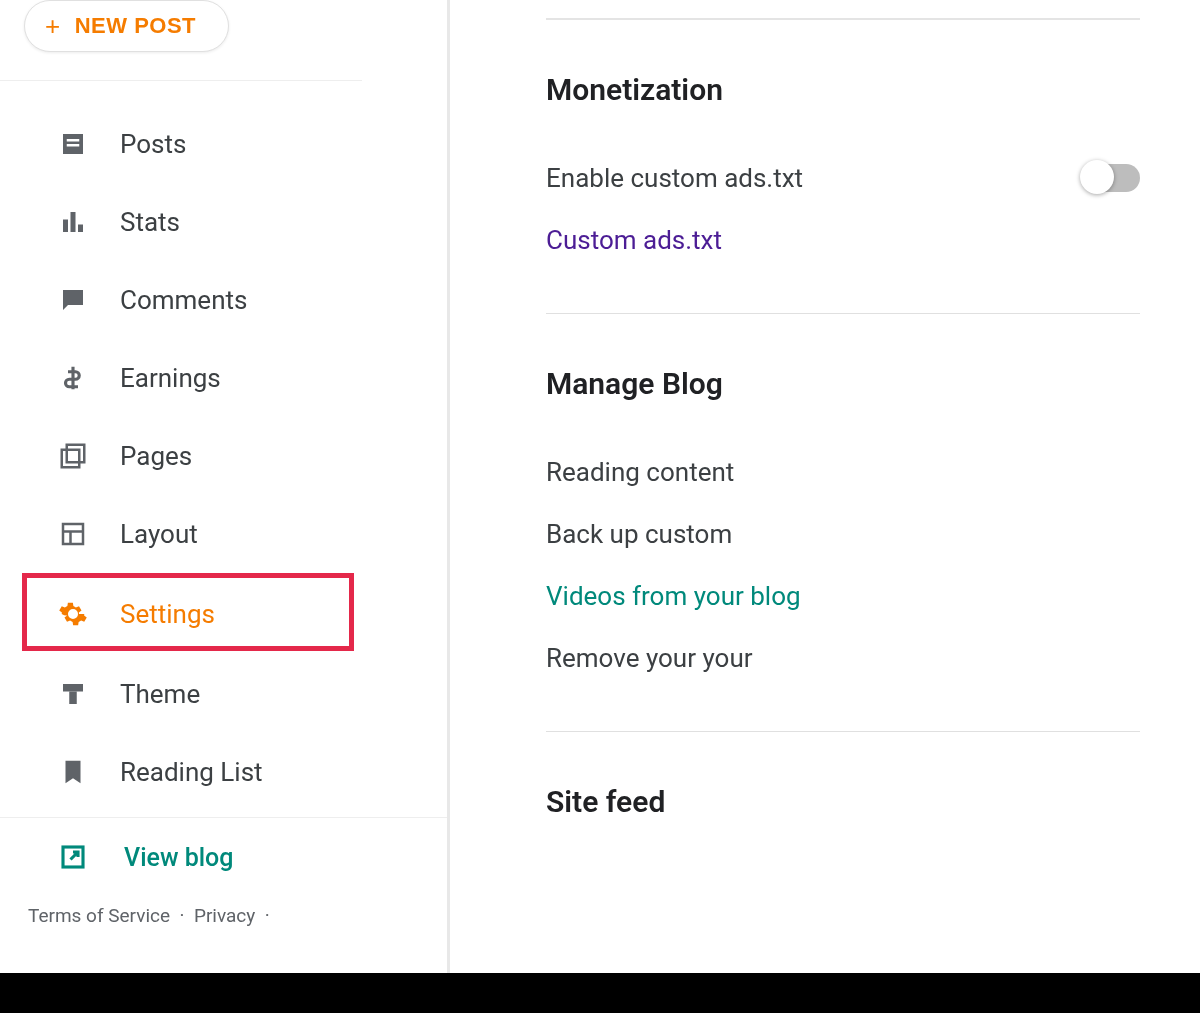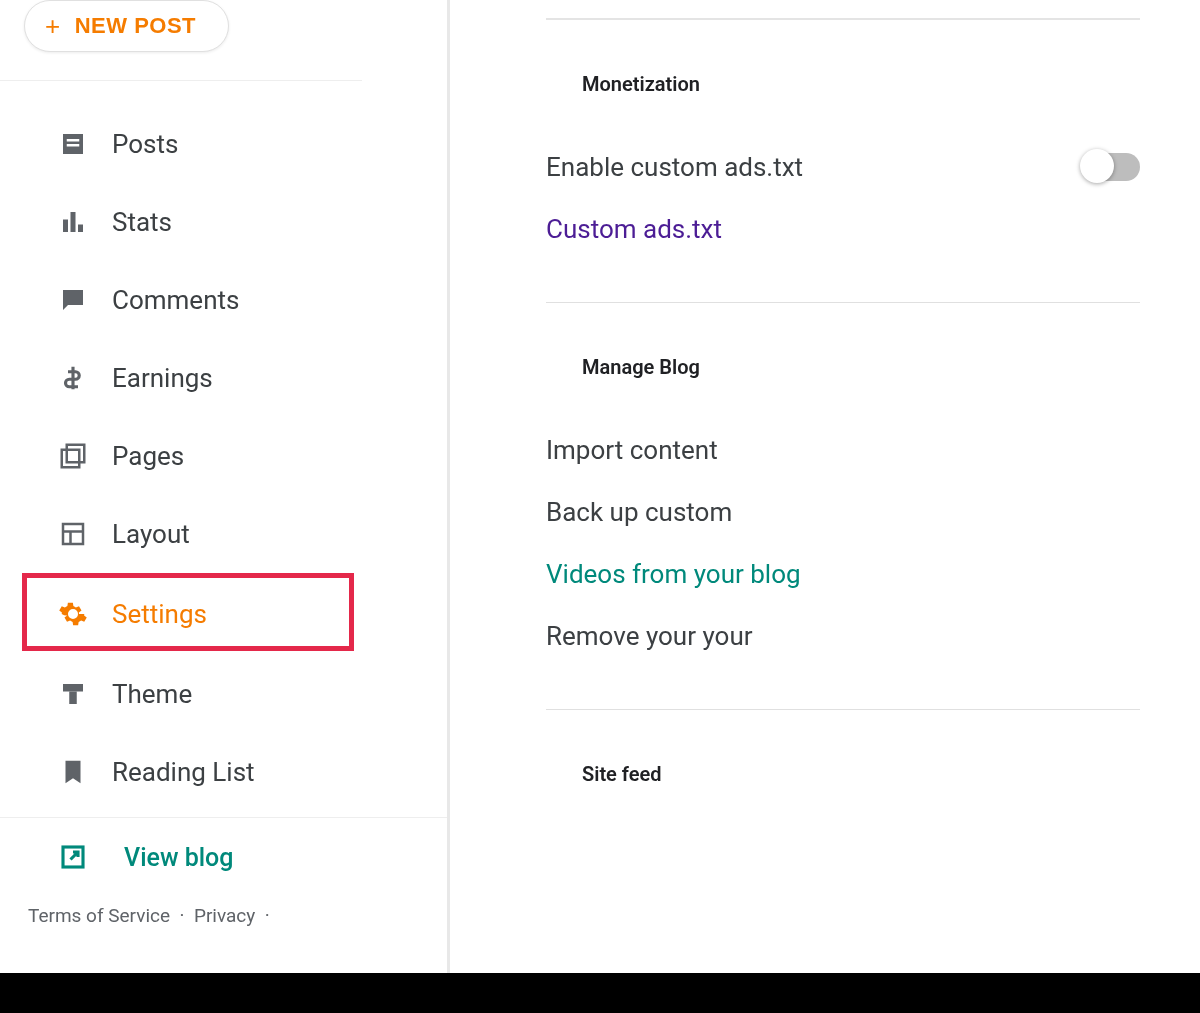--- a/index.html
+++ b/index.html
@@ -50,21 +50,21 @@
   border-top: 1px solid #eee;
   margin: 0 0 0 0;
   width: 362px;
 }
 .nav {
   padding-top: 24px;
 }
 .nav-item {
   display: flex;
   align-items: center;
-  gap: 24px;
+  gap: 32px;
   padding: 24px 28px 24px 58px;
   cursor: pointer;
   color: #3c4043;
   font-size: 26px;
   position: relative;
 }
 .nav-item.highlighted {
   color: #f57c00;
 }
 .nav-item .icon {
@@ -117,25 +117,24 @@
 .section-rule {
   border-top: 2px solid #e4e4e4;
   margin-top: 18px;
 }
 .section {
   padding: 52px 0 42px 0;
   border-bottom: 1px solid #e0e0e0;
 }
 .section:last-child { border-bottom: none; }
 .section-title {
-  font-size: 20px;
+  font-size: 30px;
   font-weight: 600;
   color: #202124;
   margin-bottom: 40px;
-  margin-left: 36px;
 }
 .setting-row {
   display: flex;
   align-items: center;
   justify-content: space-between;
   padding: 16px 0;
   font-size: 26px;
   color: #3c4043;
 }
 .setting-row.disabled { color: #4c1d95; }
@@ -295,21 +294,21 @@
         </div>
       </div>
       <div class="setting-row disabled">
         <span>Custom ads.txt</span>
       </div>
     </section>
 
     <section class="section">
       <h2 class="section-title">Manage Blog</h2>
       <div class="setting-row clickable">
-        <span>Import content</span>
+        <span>Reading content</span>
       </div>
       <div class="setting-row clickable">
         <span>Back up custom</span>
       </div>
       <div class="setting-row link">
         <span>Videos from your blog</span>
       </div>
       <div class="setting-row clickable">
         <span>Remove your your</span>
       </div>

